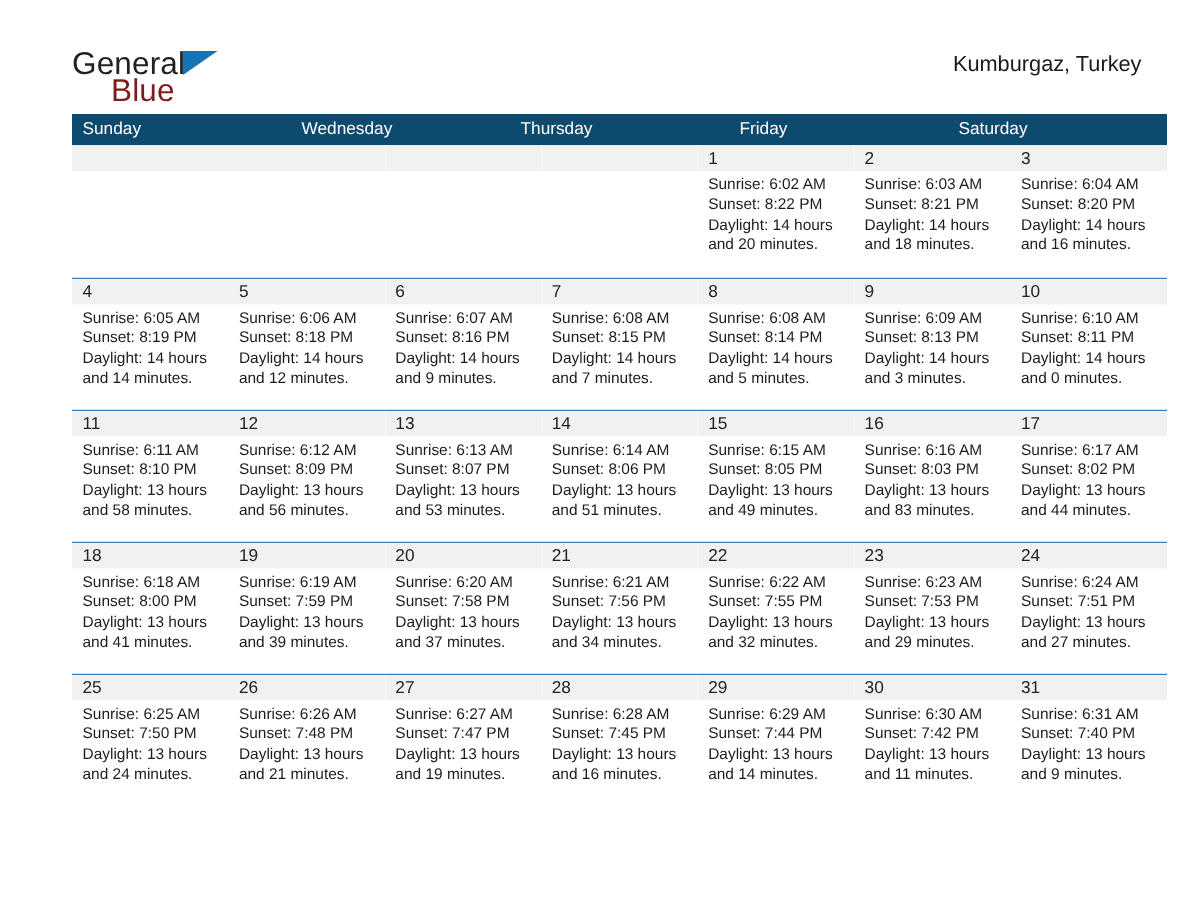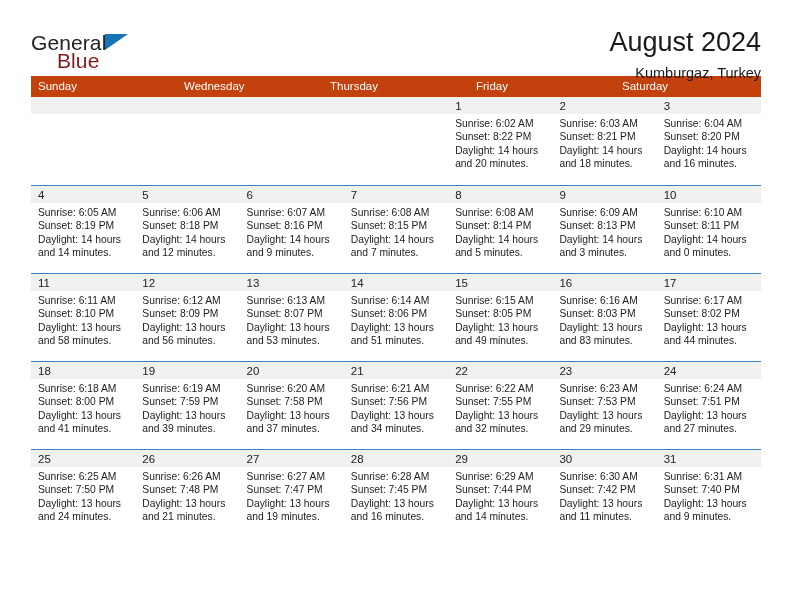--- a/index.html
+++ b/index.html
@@ -12,20 +12,21 @@
     height: 612px;
     font-family: "Liberation Sans", sans-serif;
     color: #000000;
     overflow: hidden;
   }
   .page {
     position: relative;
     width: 792px;
     height: 612px;
     box-sizing: border-box;
+    padding-left: 17px;
   }
 
   
   .header {
     display: flex;
     align-items: flex-start;
     justify-content: space-between;
     padding: 28px 31px 0 31px;
     box-sizing: border-box;
     height: 76px;
@@ -79,21 +80,21 @@
   }
 
   
   .calendar {
     margin: 0 31px;
     width: 730px;
     box-sizing: border-box;
   }
   .weekdays {
     display: flex;
-    background: #c2410c;
+    background: #0c4a6e;
     height: 21px;
     align-items: center;
   }
   .weekday {
     flex: 1 1 0;
     color: #ffffff;
     font-size: 11.5px;
     padding-left: 7px;
     box-sizing: border-box;
     line-height: 21px;
@@ -139,21 +140,20 @@
 <body>
 
 <div class="page">
 
   <div class="header">
     <div class="logo">
       <span class="logo-general">General</span><span class="logo-tri"></span>
       <span class="logo-blue">Blue</span>
     </div>
     <div class="title-block">
-      <div class="cal-title">August 2024</div>
       <div class="cal-subtitle">Kumburgaz, Turkey</div>
     </div>
   </div>
 
   <div class="calendar">
     <div class="weekdays" id="weekday-row">
         <div class="weekday">Sunday</div>
         <div class="weekday">Wednesday</div>
         <div class="weekday">Thursday</div>
         <div class="weekday">Friday</div>

